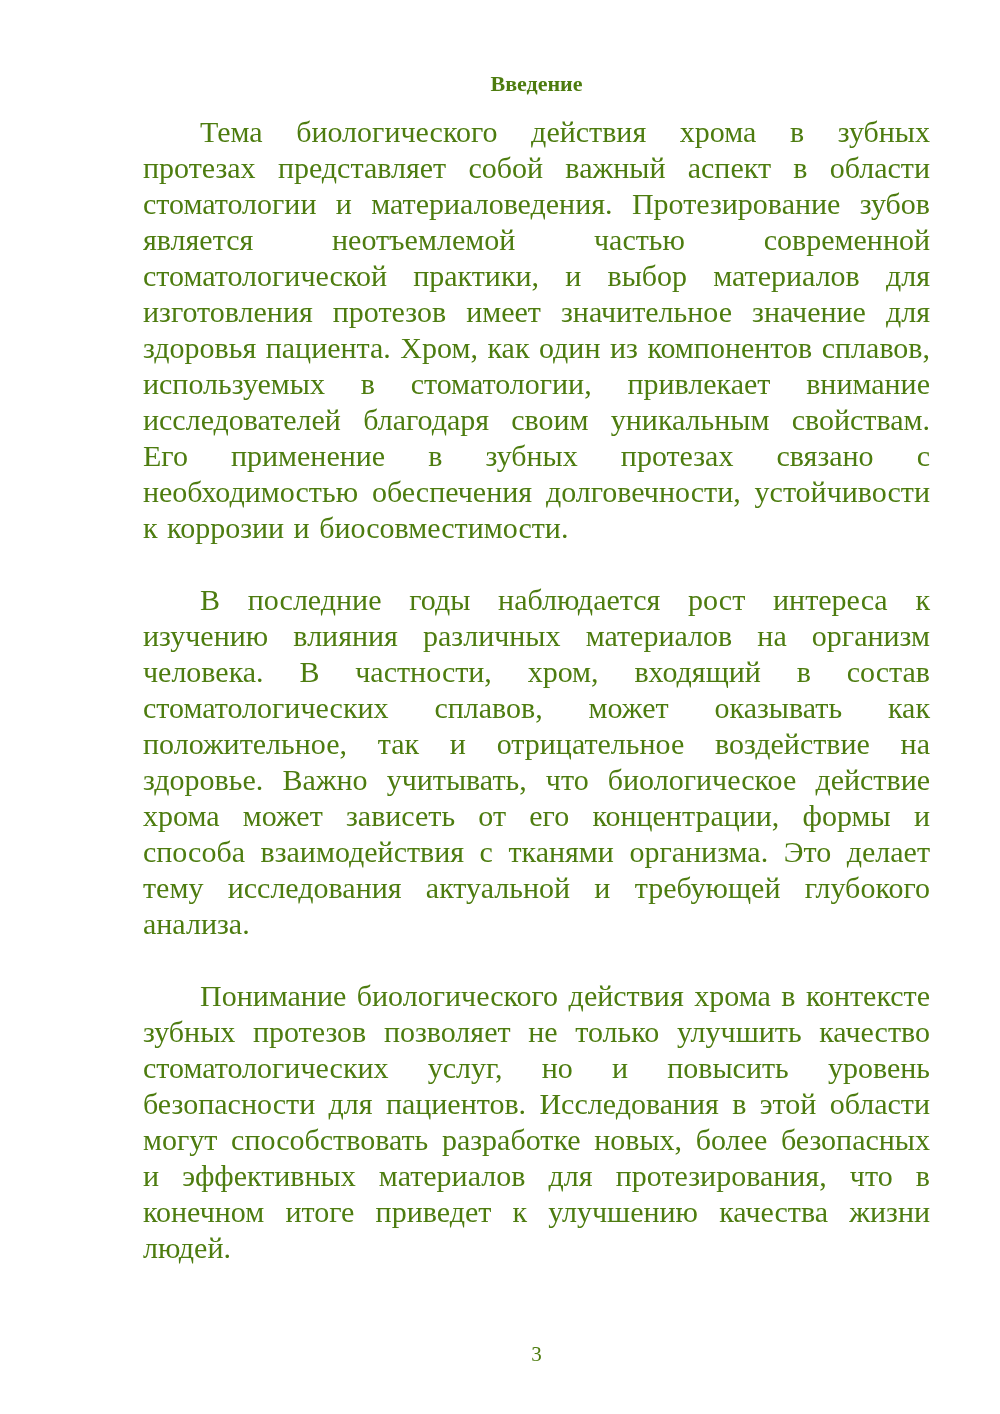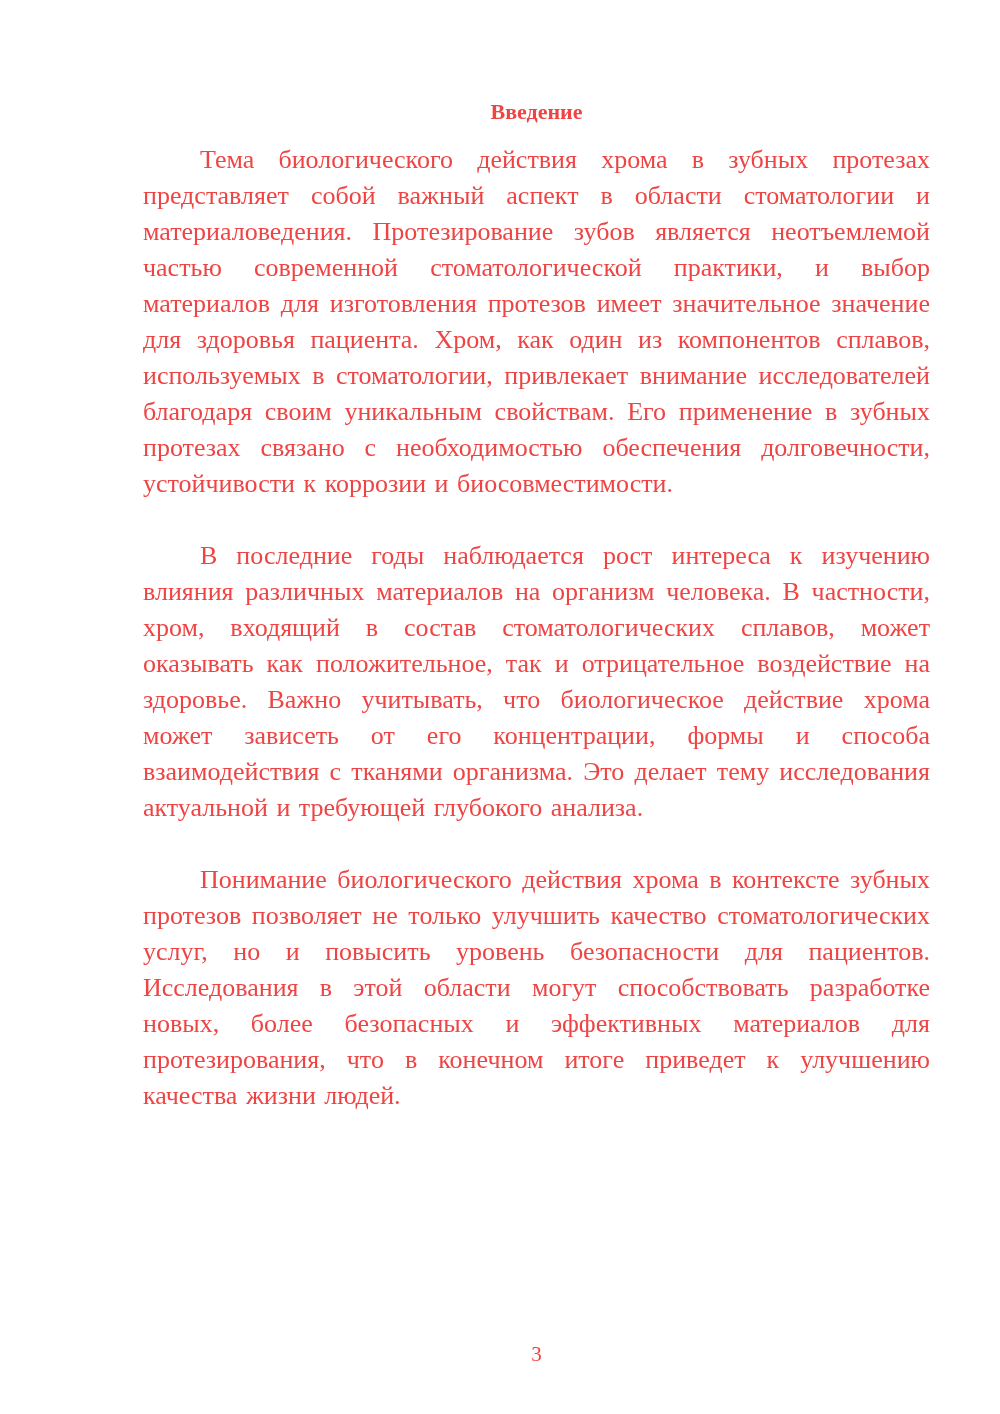--- a/index.html
+++ b/index.html
@@ -7,34 +7,34 @@
     padding: 0;
     background: #ffffff;
   }
   .page {
     position: relative;
     width: 1000px;
     height: 1414px;
     margin: 0 auto;
     background: #ffffff;
     box-sizing: border-box;
-    padding: 94px 70px 0 143px;
+    padding: 66px 70px 0 143px;
     font-family: "Liberation Serif", serif;
-    color: #ef4444;
+    color: #4d7c0f;
     border-radius: 29px;
   }
   .doc-title {
     font-size: 22px;
     font-weight: bold;
     text-align: center;
     margin: 0 0 12px 0;
     line-height: 36px;
   }
   .para {
-    font-size: 26px;
+    font-size: 30px;
     line-height: 36px;
     text-align: justify;
     text-indent: 57px;
     margin: 0 0 36px 0;
     word-spacing: 2px;
   }
   .page-number {
     position: absolute;
     bottom: 48px;
     left: 143px;

